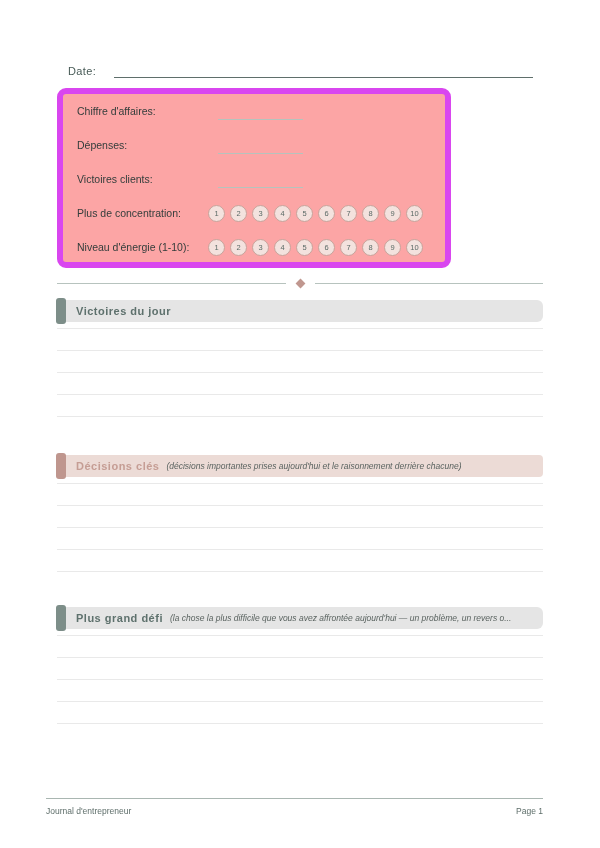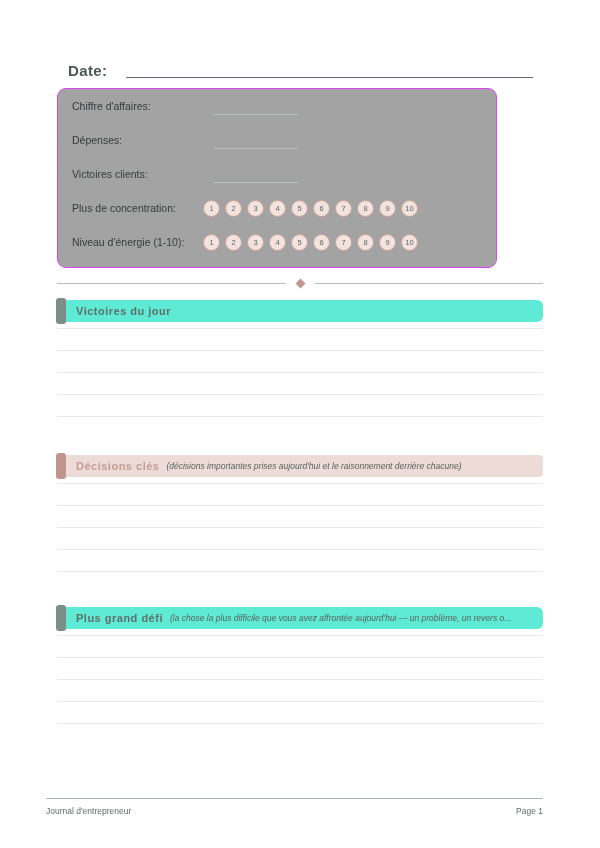--- a/index.html
+++ b/index.html
@@ -2,46 +2,46 @@
 <html><head>
 <meta charset="utf-8">
 <style>
   * { margin:0; padding:0; box-sizing:border-box; }
   html,body { background:#ffffff; }
   body { width:600px; height:848px; font-family:"Liberation Sans", sans-serif; }
   .page { position:relative; width:600px; height:848px; background:#ffffff; overflow:hidden; }
 
   
   .date-row { position:absolute; top:61px; left:68px; right:67px; display:flex; align-items:flex-end; height:17px; }
-  .date-label { font-size:15px; font-weight:bold; color:#475a56; letter-spacing:0.4px; line-height:14px; }
+  .date-label { font-size:11px; font-weight:normal; color:#475a56; letter-spacing:0.4px; line-height:14px; }
   .date-line { flex:1; margin-left:18px; border-bottom:1px solid #5f6f6b; height:14px; }
 
   
-  .metrics-box { position:absolute; top:88px; left:57px; width:440px; height:180px;
-                 background:#a3a3a3; border:1px solid #d946ef; border-radius:9px; padding:0 14px; }
+  .metrics-box { position:absolute; top:88px; left:57px; width:394px; height:180px;
+                 background:#fca5a5; border:6px solid #d946ef; border-radius:9px; padding:0 14px; }
   .m-row { display:flex; align-items:center; height:34px; }
   .m-label { flex:0 0 141px; font-size:10.5px; color:#333d3b; }
   .m-label.scale-label { flex:0 0 131px; }
   .m-underline { width:85px; height:1px; background:#b5c3bd; align-self:flex-end; margin-bottom:8px; }
   .scale { display:flex; align-items:center; gap:5px; }
   .circle { width:17px; height:17px; border-radius:50%; border:1px solid #c8a39b; background:#f3e2de;
             color:#5a6a66; font-size:7.5px; display:flex; align-items:center; justify-content:center; }
 
   
   .divider { position:absolute; top:277px; left:57px; width:486px; height:12px; display:flex; align-items:center; }
   .div-line { flex:1; height:1px; background:#b7c3be; }
   .diamond { width:7px; height:7px; background:#c0978f; transform:rotate(45deg); margin:0 11px; flex:0 0 auto; }
 
   
   .journal-section { position:absolute; left:57px; width:486px; }
   .sec-header { position:relative; height:22px; border-radius:4px; display:flex; align-items:center; padding-left:19px; }
   .sec-bar { position:absolute; left:-1px; top:-2px; width:10px; height:26px; border-radius:3px; }
   .sec-title { font-size:11px; font-weight:bold; letter-spacing:0.5px; white-space:nowrap; }
   .sec-hint { font-size:8.5px; font-style:italic; color:#5a6360; margin-left:7px; white-space:nowrap; overflow:hidden; }
-  .green .sec-header { background:#5eead4;border-radius:6px; }
+  .green .sec-header { background:#e5e5e5;border-radius:6px; }
   .green .sec-bar { background:#7d8e89; }
   .green .sec-title { color:#5e716d; }
   .pink .sec-header { background:#ecdbd6; }
   .pink .sec-bar { background:#bf968e; }
   .pink .sec-title { color:#c59d94; }
   .wline { height:22px; border-bottom:1px solid #e9e9e9; }
   .wline.first { height:7px; }
 
   
   .footer { position:absolute; top:798px; left:46px; right:57px; border-top:1px solid #a9b6b1;

